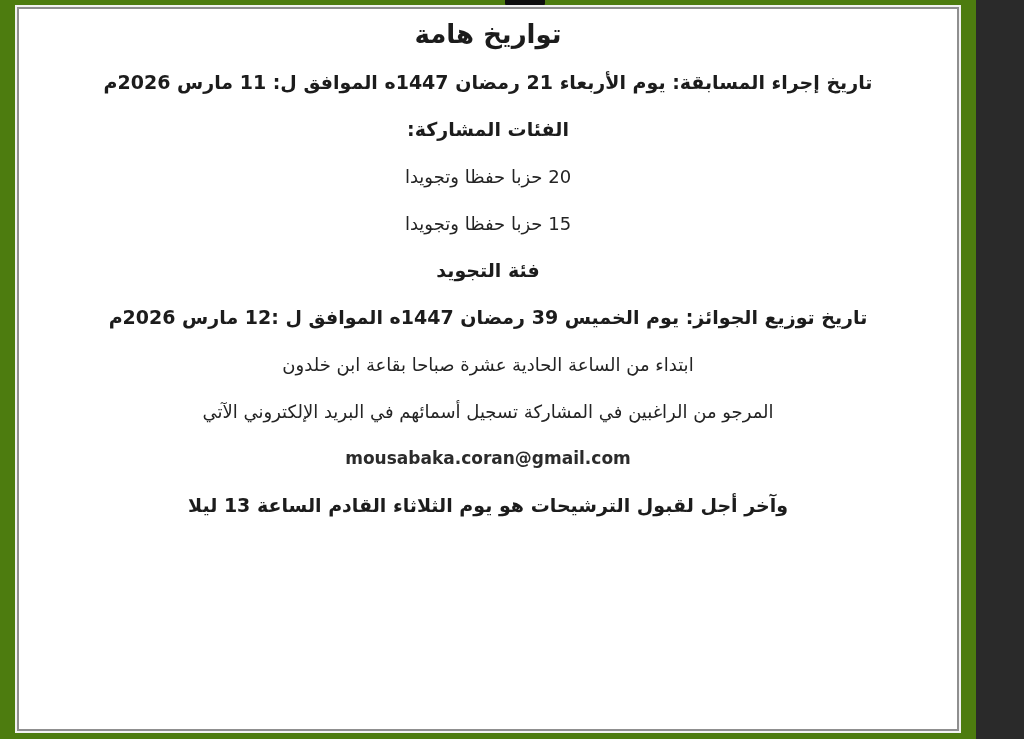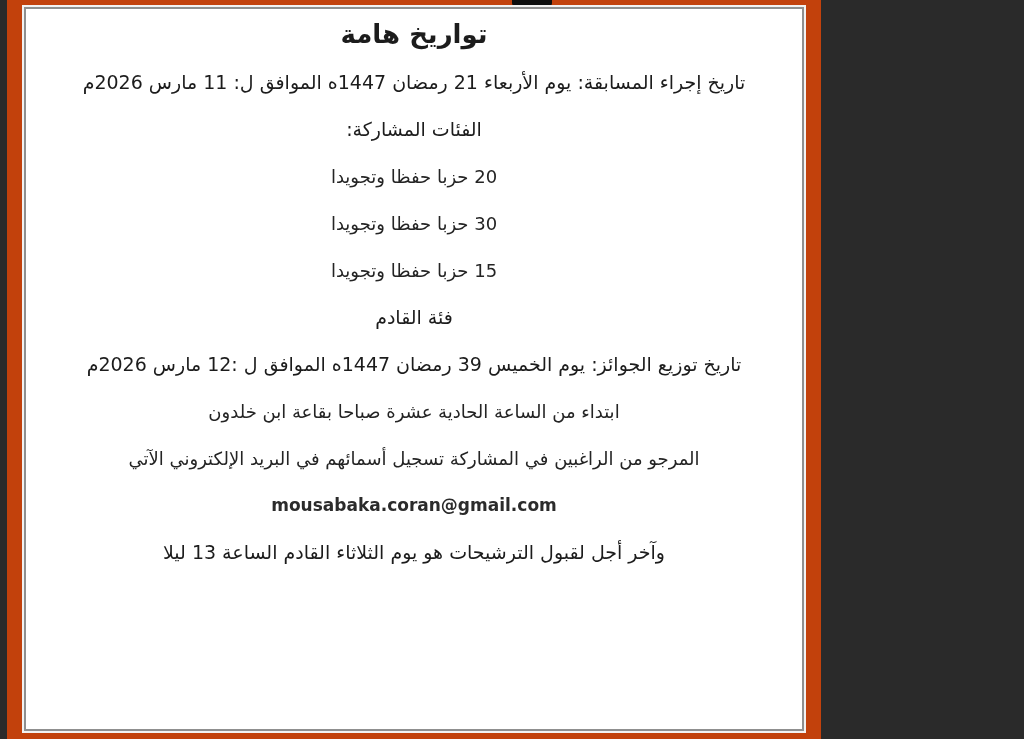--- a/index.html
+++ b/index.html
@@ -3,24 +3,23 @@
 <meta charset="utf-8">
 <style>
   * { margin: 0; padding: 0; box-sizing: border-box; }
   html, body { width: 1024px; height: 739px; overflow: hidden; }
   body {
     background: #2a2a2a;
     font-family: "DejaVu Sans", sans-serif;
   }
   .screen {
     position: relative;
-    width: 814px;
+    width: 976px;
     height: 739px;
-    background: #c2410c;
-    margin-left: 7px;
+    background: #4d7c0f;
   }
   
   .scan-artifact {
     position: absolute;
     left: 505px;
     top: 0;
     width: 40px;
     height: 6px;
     background: #0d0d0d;
     border-radius: 0 0 3px 3px;
@@ -46,38 +45,37 @@
     height: 47px;
     line-height: 47px;
     white-space: nowrap;
   }
   .doc-title {
     height: 50px;
     line-height: 50px;
     font-size: 26px;
     font-weight: 700;
   }
-  .bold { font-size: 19px; font-weight: 400; }
+  .bold { font-size: 19px; font-weight: 700; }
   .regular { font-size: 18px; font-weight: 400; color: #242424; }
   .email { font-size: 17px; font-weight: 700; direction: ltr; color: #2b2b2b; }
 </style>
 </head>
 <body>
 
 <div class="screen">
   <div class="scan-artifact"></div>
   <div class="page">
     <div class="content">
       <div class="doc-title">تواريخ هامة</div>
       <div class="line bold">تاريخ إجراء المسابقة: يوم الأربعاء 21 رمضان 1447ه الموافق ل: 11 مارس 2026م</div>
       <div class="line bold">الفئات المشاركة:</div>
       <div class="line regular">20 حزبا حفظا وتجويدا</div>
-      <div class="line regular">30 حزبا حفظا وتجويدا</div>
       <div class="line regular">15 حزبا حفظا وتجويدا</div>
-      <div class="line bold">فئة القادم</div>
+      <div class="line bold">فئة التجويد</div>
       <div class="line bold">تاريخ توزيع الجوائز: يوم الخميس 39 رمضان 1447ه الموافق ل :12 مارس 2026م</div>
       <div class="line regular">ابتداء من الساعة الحادية عشرة صباحا بقاعة ابن خلدون</div>
       <div class="line regular">المرجو من الراغبين في المشاركة تسجيل أسمائهم في البريد الإلكتروني الآتي</div>
       <div class="line email">mousabaka.coran@gmail.com</div>
       <div class="line bold">وآخر أجل لقبول الترشيحات هو يوم الثلاثاء القادم الساعة 13 ليلا</div>
     </div>
   </div>
 </div>
 
 </body></html>

